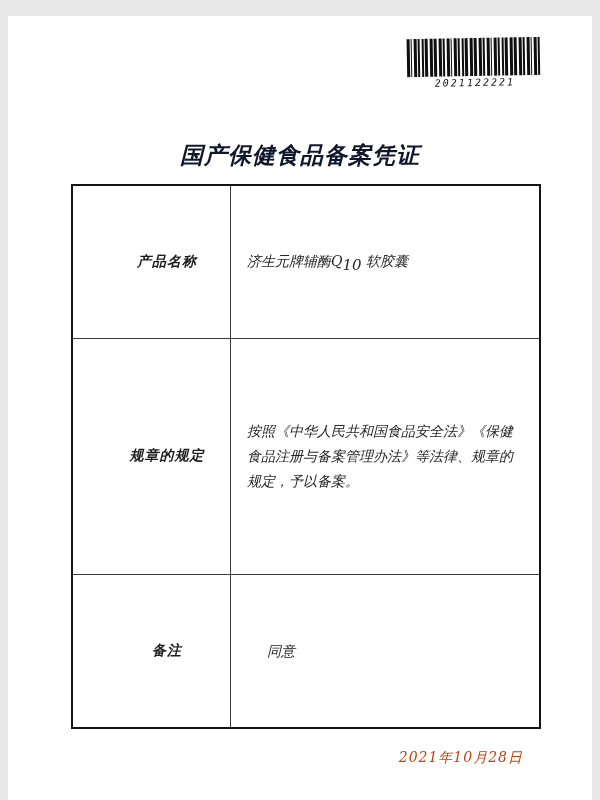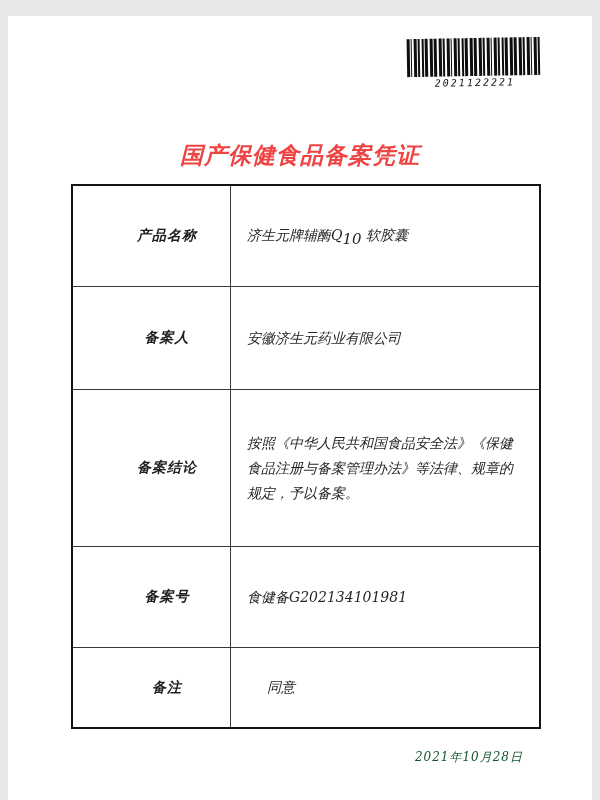--- a/index.html
+++ b/index.html
@@ -12,21 +12,21 @@
   .barcode { position:absolute; top:22px; right:50px; text-align:center; transform:rotate(-1deg); }
   .barcode-bars { height:38px; display:flex; align-items:stretch; }
   .barcode-bars i { display:block; height:100%; background:#0e0e0e; }
   .barcode-number {
     font-family:"DejaVu Sans Mono","Liberation Mono",monospace;
     font-size:10px; letter-spacing:2px; color:#151515; margin-top:1px; white-space:nowrap;
   }
   
   .doc-title {
     position:absolute; top:124px; left:0; width:100%; margin:0;
-    text-align:center; font-size:23px; font-weight:700; letter-spacing:1px; color:#ef4444;
+    text-align:center; font-size:23px; font-weight:700; letter-spacing:1px; color:#0f172a;
   }
   
   .cert-table {
     position:absolute; left:63px; top:168px; width:470px; height:545px;
     border-collapse:collapse; table-layout:fixed; border:2px solid #141414;
     background:#fff;
   }
   .cert-table th, .cert-table td { border:1px solid #3a3a3a; font-size:14px; vertical-align:middle;padding-left:32px; }
   .cert-table th {
     width:124px; text-align:center; font-weight:600; letter-spacing:1px; color:#1f1f1f;
@@ -37,21 +37,21 @@
   .cert-table tr:nth-child(2) { height:58px; }
   .cert-table tr:nth-child(3) { height:57px; }
   .cert-table tr:nth-child(4) { height:57px; }
   .cert-table tr:nth-child(5) { height:45px; }
   .cert-table tr:nth-child(6) { height:47px; }
   .cert-table td sub { font-size:15px; line-height:0; }
   .remark-value { padding-left:36px !important; }
   
   .issue-date {
     position:absolute; top:733px; right:69px;
-    font-size:12px; letter-spacing:1px; color:#14532d; white-space:nowrap;
+    font-size:14px; letter-spacing:1px; color:#c2410c; white-space:nowrap;
   }
 </style>
 </head>
 <body>
 
 <div class="page">
 
   <div class="barcode">
     <div class="barcode-bars">
         <i style="width: 3px; margin-right: 1px;"></i>
@@ -94,30 +94,22 @@
 
   <h1 class="doc-title">国产保健食品备案凭证</h1>
 
   <table class="cert-table">
     <tbody>
       <tr>
         <th>产品名称</th>
         <td><span>济生元牌辅酶Q</span><sub>10</sub><span> 软胶囊</span></td>
       </tr>
       <tr>
-        <th>备案人</th>
-        <td>安徽济生元药业有限公司</td>
-      </tr>
-      <tr>
-        <th>备案结论</th>
+        <th>规章的规定</th>
         <td>按照《中华人民共和国食品安全法》《保健食品注册与备案管理办法》等法律、规章的规定，予以备案。</td>
-      </tr>
-      <tr>
-        <th>备案号</th>
-        <td>食健备G202134101981</td>
       </tr>
       <tr>
         <th>备注</th>
         <td class="remark-value">同意</td>
       </tr>
     </tbody>
   </table>
 
   <div class="issue-date">2021年10月28日</div>
 

